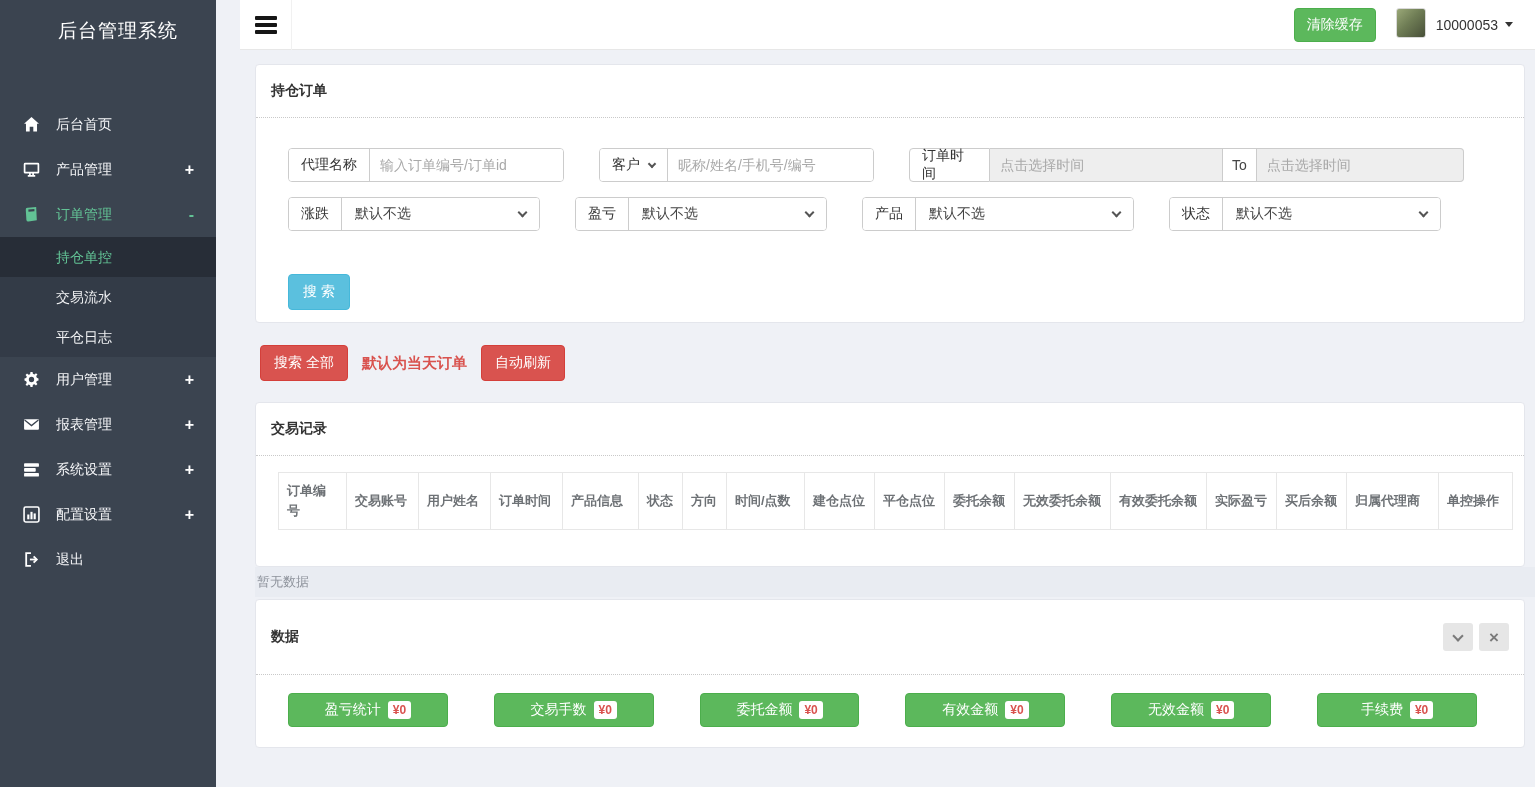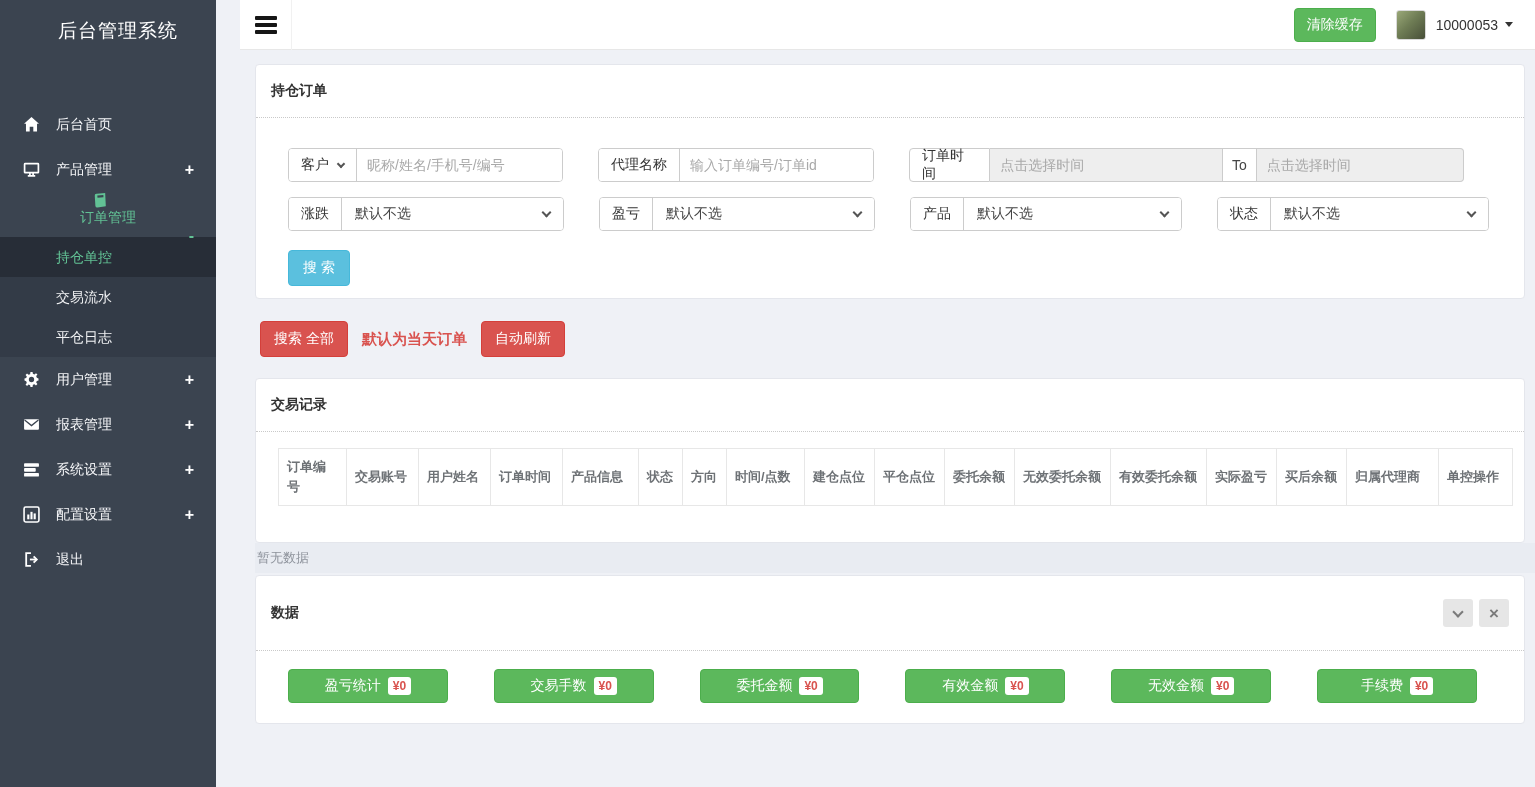--- a/index.html
+++ b/index.html
@@ -8,30 +8,30 @@
     font-family:"Liberation Sans","DejaVu Sans",sans-serif;
     background:#eff1f6; color:#333; overflow:hidden; font-size:14px;
   }
   
   .sidebar { position:fixed; left:0; top:0; bottom:0; width:216px; background:#3b4450; z-index:10; }
   .logo { height:62px; line-height:62px; padding-left:58px; color:#fff; font-size:19px; letter-spacing:1px; }
   .nav { margin-top:40px; }
   .nav-item { height:45px; display:flex; align-items:center; padding:0 22px; color:#f5f6f8; font-size:14px; cursor:pointer; }
   .nav-item .nicon { width:19px; height:17px; margin-right:15px; display:flex; align-items:center; justify-content:center; color:#fff; flex:none; }
   .nav-item .toggle { margin-left:auto; font-size:16px; font-weight:bold; color:#fff; }
-  .nav-item.open { color:#62c295;flex-direction:column; }
+  .nav-item.open { color:#62c295; }
   .nav-item.open .nicon, .nav-item.open .toggle { color:#62c295; }
   .submenu { background:#333b47; }
   .submenu-item { height:40px; line-height:40px; padding-left:56px; color:#f0f1f3; font-size:14px; cursor:pointer; }
   .submenu-item.active { background:#272d37; color:#62c295; }
   
   .topbar { margin-left:240px; height:50px; background:#fff; border-bottom:1px solid #e7e7e7; display:flex; align-items:center; }
   .hamburger { width:52px; height:50px; display:flex; flex-direction:column; align-items:center; justify-content:center; gap:3px; border-right:1px solid #f1f1f1; cursor:pointer; }
   .hamburger span { width:22px; height:4px; background:#161616; border-radius:1px; }
-  .topbar-right { margin-left:auto; display:flex; align-items:center; padding-right:22px; }
+  .topbar-right { margin-left:auto; display:flex; padding-right:22px; }
   .btn-clear { background:#5cb85c; border:1px solid #4cae4c; color:#fff; font-size:14px; padding:7px 12px; border-radius:4px; cursor:pointer; font-family:inherit; }
   .avatar { width:30px; height:30px; border-radius:3px; margin:0 10px 0 20px;
     background:linear-gradient(135deg,#9aa878 0%,#6f7d55 45%,#474f38 100%); border:1px solid #d9d9d9; }
   .username { display:flex; align-items:center; gap:7px; color:#333; font-size:14px; cursor:pointer; }
   .caret-down { width:0; height:0; border-left:4px solid transparent; border-right:4px solid transparent; border-top:5px solid #333; }
   
   .content { margin-left:240px; padding:14px 10px 0 15px; }
   .panel { background:#fff; border:1px solid #e4e6ec; border-radius:4px; width:1270px; }
   .panel-header { padding:17px 15px; font-size:14px; font-weight:bold; color:#333; border-bottom:1px dotted #c9c9c9; display:flex; align-items:center; }
   .panel-tools { margin-left:auto; display:flex; gap:6px; }
@@ -41,30 +41,30 @@
   
   .filters { padding:30px 30px 12px 32px; }
   .frow { display:flex; gap:35px; margin-bottom:15px; }
   .fgroup { display:flex; align-items:stretch; height:34px; border:1px solid #ccc; border-radius:4px; background:#fff; overflow:hidden; }
   .flabel { display:flex; align-items:center; padding:0 12px; font-size:14px; color:#333; border-right:1px solid #ccc; white-space:nowrap; background:#fff; }
   .fgroup input { border:none; outline:none; flex:1; padding:0 10px; font-size:14px; color:#333; font-family:inherit; min-width:0; background:#fff; }
   .fgroup input::placeholder { color:#a9a9a9; }
   .fselect { flex:1; display:flex; align-items:center; justify-content:space-between; padding:0 13px; font-size:14px; color:#444; cursor:pointer; background:#fff; }
   .chev { width:7px; height:7px; border-right:2px solid #555; border-bottom:2px solid #555; transform:rotate(45deg); margin-top:-3px; }
   .chev.sm { width:6px; height:6px; }
-  .w-agent { width:276px; } .w-cust { width:275px; } .w-sel { width:276px; } .w-sel2 { width:272px; }
+  .w-agent { width:276px; } .w-cust { width:275px; } .w-sel { width:252px; } .w-sel2 { width:272px; }
   .timegroup { width:555px; display:flex; height:34px; }
   .timegroup .tg-label { border:1px solid #ccc; border-radius:4px 0 0 4px; display:flex; align-items:center; padding:0 12px; background:#fff; }
   .timegroup input { border:1px solid #ccc; border-left:none; padding:0 10px; font-size:14px; outline:none; font-family:inherit; }
   .timegroup input.ro { background:#eee; }
   .timegroup input::placeholder { color:#a9a9a9; }
   .timegroup .tg-to { border:1px solid #ccc; border-left:none; display:flex; align-items:center; padding:0 9px; color:#444; background:#fff; }
   .timegroup input:last-child { border-radius:0 4px 4px 0; }
   .t-in1 { width:236px; } .t-in2 { width:210px; }
-  .btn-search { margin-top:4px; background:#5bc0de; border:1px solid #46b8da; color:#fff; font-size:14px; padding:8px 14px; border-radius:4px; cursor:pointer; font-family:inherit; }
+  .btn-search { margin-top:28px; background:#5bc0de; border:1px solid #46b8da; color:#fff; font-size:14px; padding:8px 14px; border-radius:4px; cursor:pointer; font-family:inherit; }
   
   .actions { display:flex; align-items:center; gap:14px; margin:22px 0 21px 5px; }
   .btn-danger { background:#d9534f; border:1px solid #d43f3a; color:#fff; font-size:14px; padding:8px 13px; border-radius:4px; cursor:pointer; font-family:inherit; }
   .red-note { color:#d9534f; font-weight:bold; font-size:15px; }
   
   .records-body { padding:16px 22px 36px 22px; }
   table.records { border-collapse:collapse; table-layout:fixed; width:1234px; }
   table.records th { border:1px solid #e7e7e7; padding:8px; font-size:13px; font-weight:bold; color:#6e7276; text-align:left; vertical-align:middle; line-height:1.55; word-break:break-all; background:#fff; }
   
   .empty-strip { width:1280px; background:#e9ecf2; color:#8d929b; font-size:13px; padding:6px 10px 6px 2px; }
@@ -195,30 +195,30 @@
   </div>
 </header>
 
 <main class="content">
 
   <section class="panel">
     <div class="panel-header">持仓订单</div>
     <div class="filters">
 
       <div class="frow">
+        <div class="fgroup w-agent">
+          <span class="flabel">代理名称</span>
+          <input type="text" placeholder="输入订单编号/订单id" style="">
+        </div>
         <div class="fgroup w-cust">
           <span class="flabel" style="border-right:1px solid #ccc; gap:9px; cursor:pointer;">
             <span>客户</span>
             <span class="chev sm"></span>
           </span>
           <input type="text" placeholder="昵称/姓名/手机号/编号" style="">
-        </div>
-        <div class="fgroup w-agent">
-          <span class="flabel">代理名称</span>
-          <input type="text" placeholder="输入订单编号/订单id" style="">
         </div>
         <div class="timegroup">
           <span class="tg-label">订单时间</span>
           <input type="text" class="ro t-in1" readonly="" placeholder="点击选择时间" style="">
           <span class="tg-to">To</span>
           <input type="text" class="ro t-in2" readonly="" placeholder="点击选择时间" style="">
         </div>
       </div>
 
       <div class="frow">

